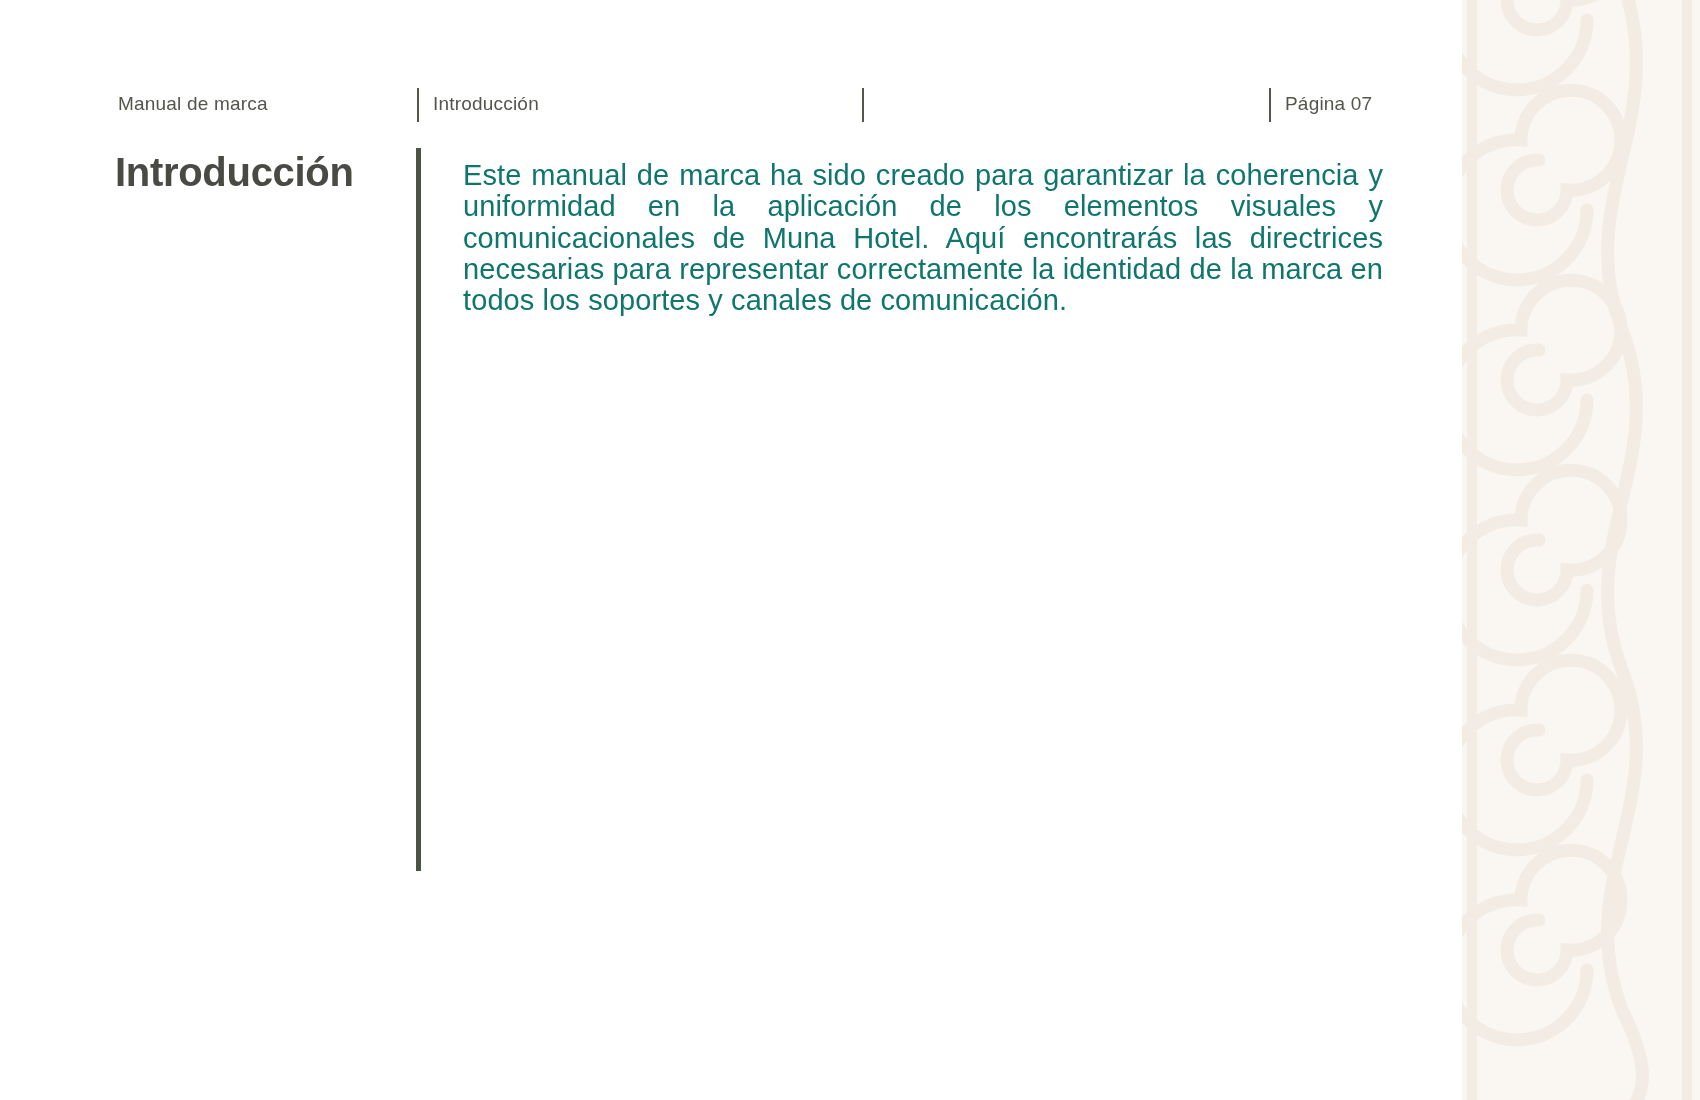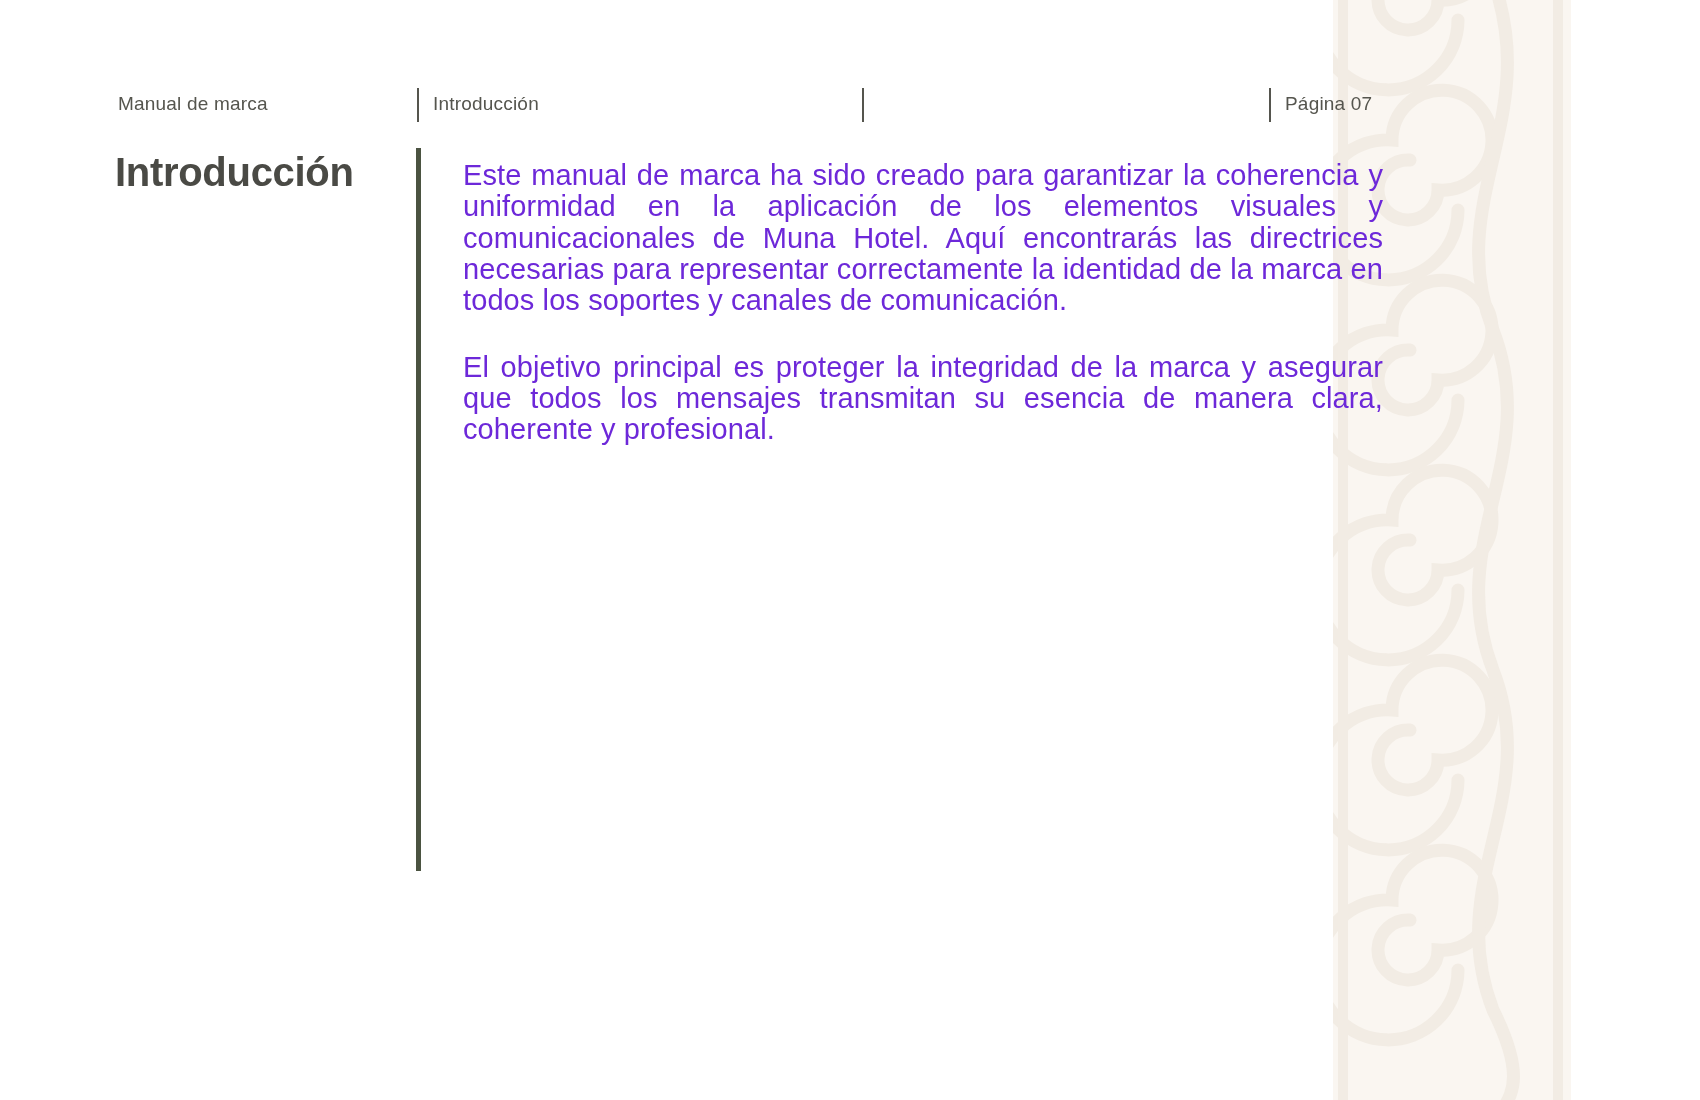--- a/index.html
+++ b/index.html
@@ -11,21 +11,21 @@
     height: 1100px;
     background: #ffffff;
     font-family: "Liberation Sans", sans-serif;
     color: #4a4a45;
     overflow: hidden;
     position: relative;
   }
 
   .page {
     position: relative;
-    width: 1571px;
+    width: 1700px;
     height: 1100px;
     background: #ffffff;
     overflow: hidden;
   }
 
   
   .deco-panel {
     position: absolute;
     top: 0;
     right: 0;
@@ -98,21 +98,21 @@
 
   .content {
     position: absolute;
     left: 463px;
     top: 160px;
     width: 920px;
   }
   .paragraph {
     font-size: 29px;
     line-height: 1.08;
-    color: #6d28d9;
+    color: #0f766e;
     text-align: justify;
     text-justify: inter-word;
     margin: 0 0 35px 0;
     letter-spacing: 0.1px;
   }
   .paragraph:last-child { margin-bottom: 0; }
 </style>
 </head>
 <body>
 
@@ -156,16 +156,15 @@
     <div class="header-rule rule-3"></div>
     <div class="header-item header-label-4">Página 07</div>
   </div>
 
   <div class="section-title">Introducción</div>
 
   <div class="vertical-divider"></div>
 
   <div class="content">
     <p class="paragraph">Este manual de marca ha sido creado para garantizar la coherencia y uniformidad en la aplicación de los elementos visuales y comunicacionales de Muna Hotel. Aquí encontrarás las directrices necesarias para representar correctamente la identidad de la marca en todos los soportes y canales de comunicación.</p>
-    <p class="paragraph">El objetivo principal es proteger la integridad de la marca y asegurar que todos los mensajes transmitan su esencia de manera clara, coherente y profesional.</p>
   </div>
 
 </div>
 
 </body></html>

